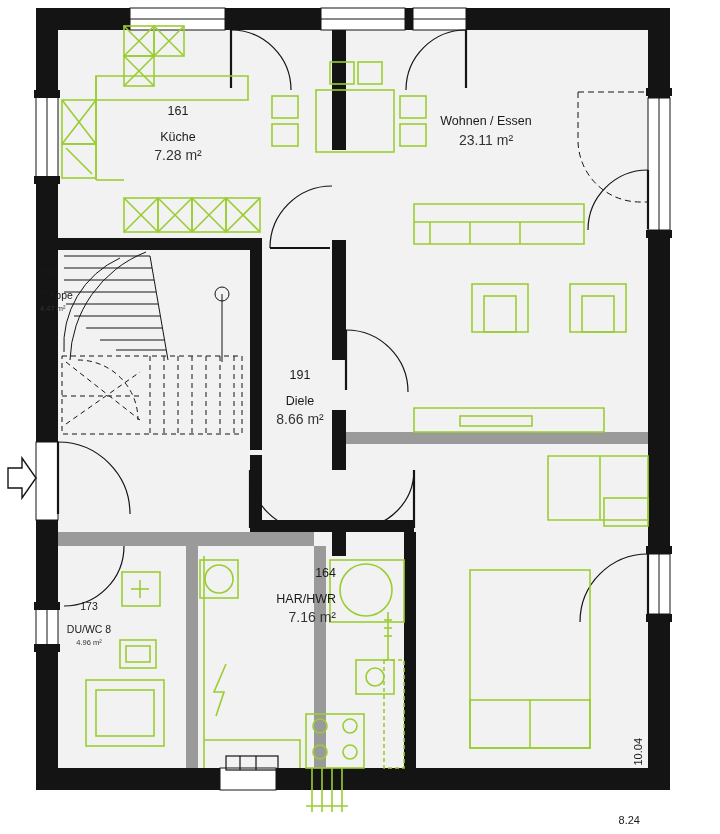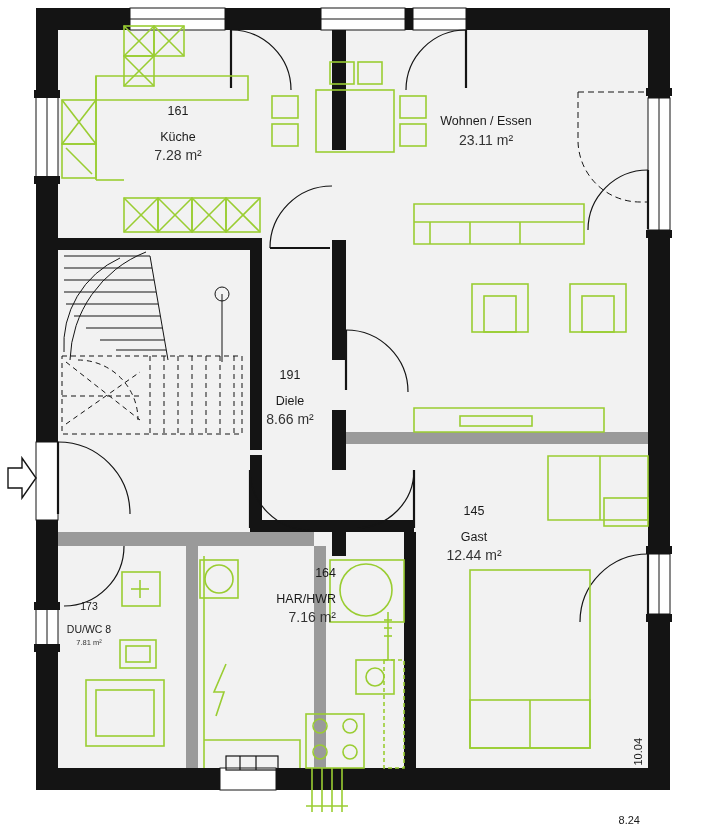--- a/index.html
+++ b/index.html
@@ -365,37 +365,37 @@
     <span class="rnum">161</span>
     <span class="rname">Küche</span>
     <span class="rarea">7.28 m²</span>
   </div>
 
   <div class="room-label" style="left:406px; top:104px; width:160px;">
     <span class="rname">Wohnen / Essen</span>
     <span class="rarea">23.11 m²</span>
   </div>
 
-
-  <div class="room-label" style="left:250px; top:368px; width:80px;">
+  <div class="room-label small" style="left:40px; top:266px; width:80px; text-align:left;">
+    <span class="rnum">199</span>
+    <span class="rname">Treppe</span>
+    <span class="rarea">4.47 m²</span>
+  </div>
+
+  <div class="room-label" style="left:260px; top:368px; width:80px;">
     <span class="rnum">191</span>
     <span class="rname">Diele</span>
     <span class="rarea">8.66 m²</span>
   </div>
 
-  <div class="room-label" style="left:432px; top:504px; width:84px;">
-    <span class="rnum">145</span>
-    <span class="rname">Gast</span>
-    <span class="rarea">12.44 m²</span>
-  </div>
 
   <div class="room-label small" style="left:44px; top:600px; width:90px; text-align:center;">
     <span class="rnum">173</span>
     <span class="rname">DU/WC 8</span>
-    <span class="rarea">7.81 m²</span>
+    <span class="rarea">4.96 m²</span>
   </div>
 
   <div class="room-label" style="left:216px; top:566px; width:120px; text-align:right;">
     <span class="rnum">164</span>
     <span class="rname">HAR/HWR</span>
     <span class="rarea">7.16 m²</span>
   </div>
 
   
   <div class="dim dim-bottom">8.24</div>

